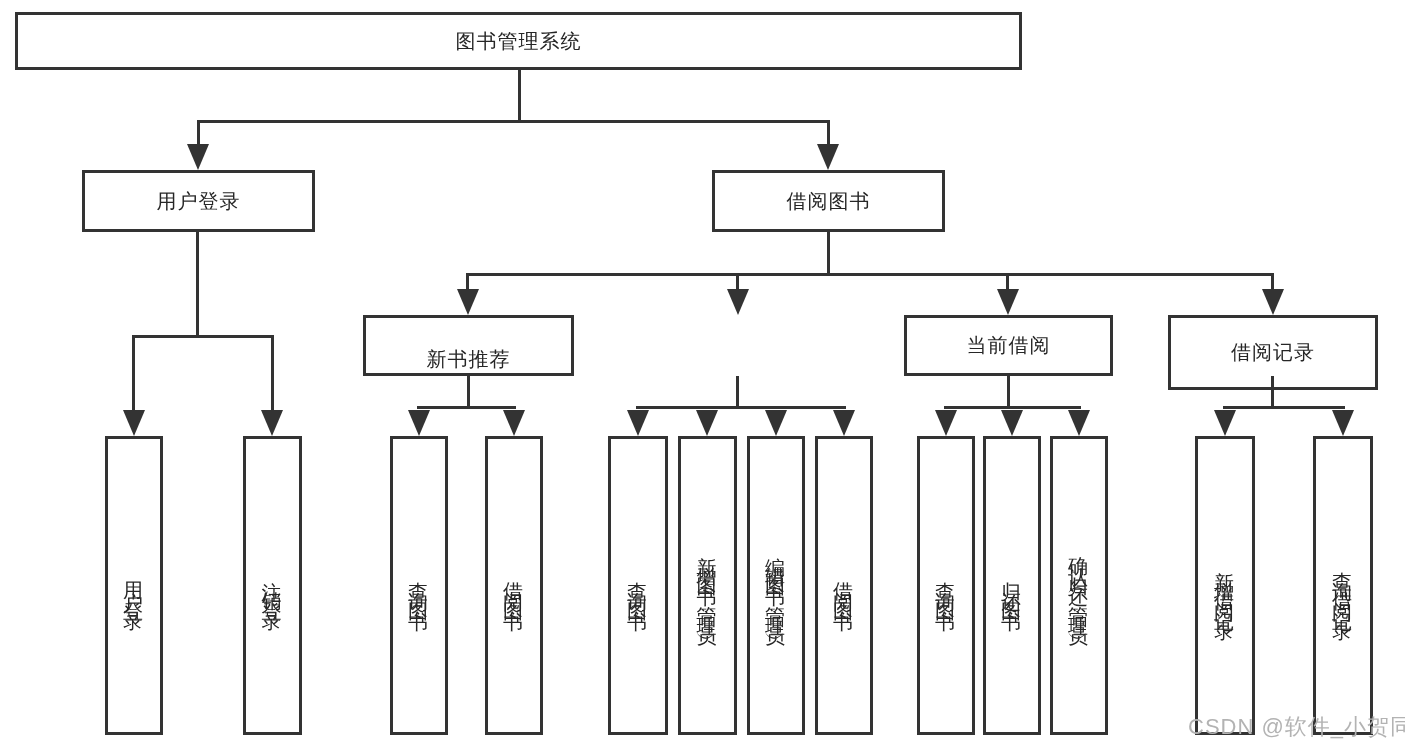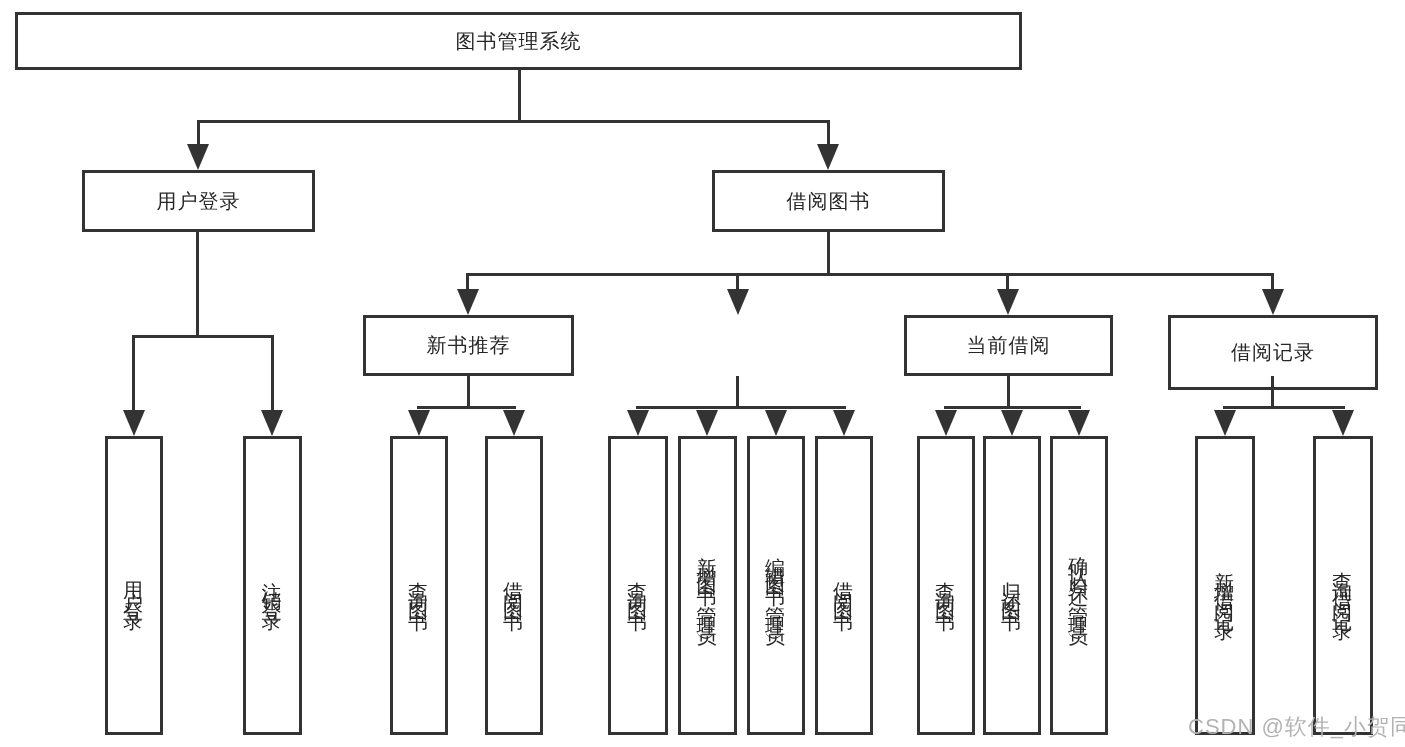--- a/index.html
+++ b/index.html
@@ -53,21 +53,21 @@
     <span>图书管理系统</span>
   </div>
 
   <div class="box hbox" style="left:82px;top:170px;width:233px;height:62px;">
     <span>用户登录</span>
   </div>
   <div class="box hbox" style="left:712px;top:170px;width:233px;height:62px;">
     <span>借阅图书</span>
   </div>
 
-  <div class="box hbox" style="left:363px;top:315px;width:211px;height:61px;">
+  <div class="box hbox" style="left:363px;top:315px;width:211px;height:61px;align-items:flex-end;">
     <span>新书推荐</span>
   </div>
   <div class="box hbox" style="left:904px;top:315px;width:209px;height:61px;">
     <span>当前借阅</span>
   </div>
   <div class="box hbox" style="left:1168px;top:315px;width:210px;height:75px;">
     <span>借阅记录</span>
   </div>
 
   <div class="box vbox" style="left:105px;top:436px;width:58px;height:299px;">

